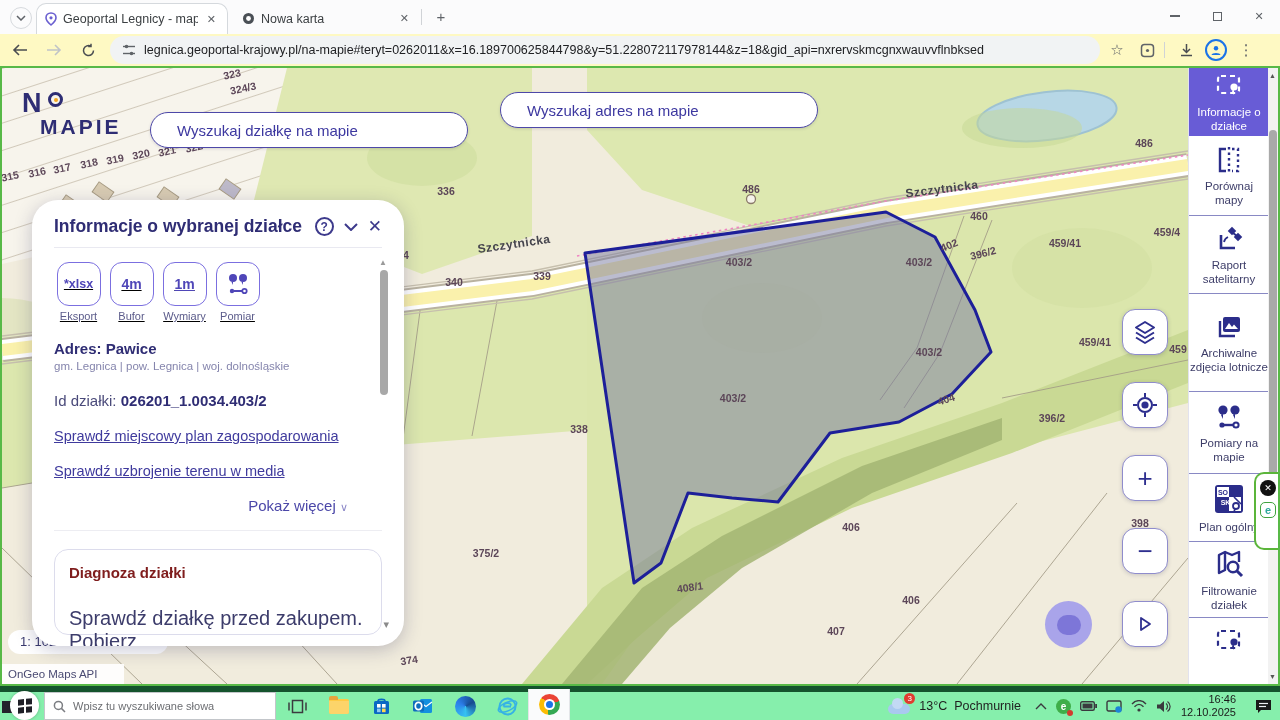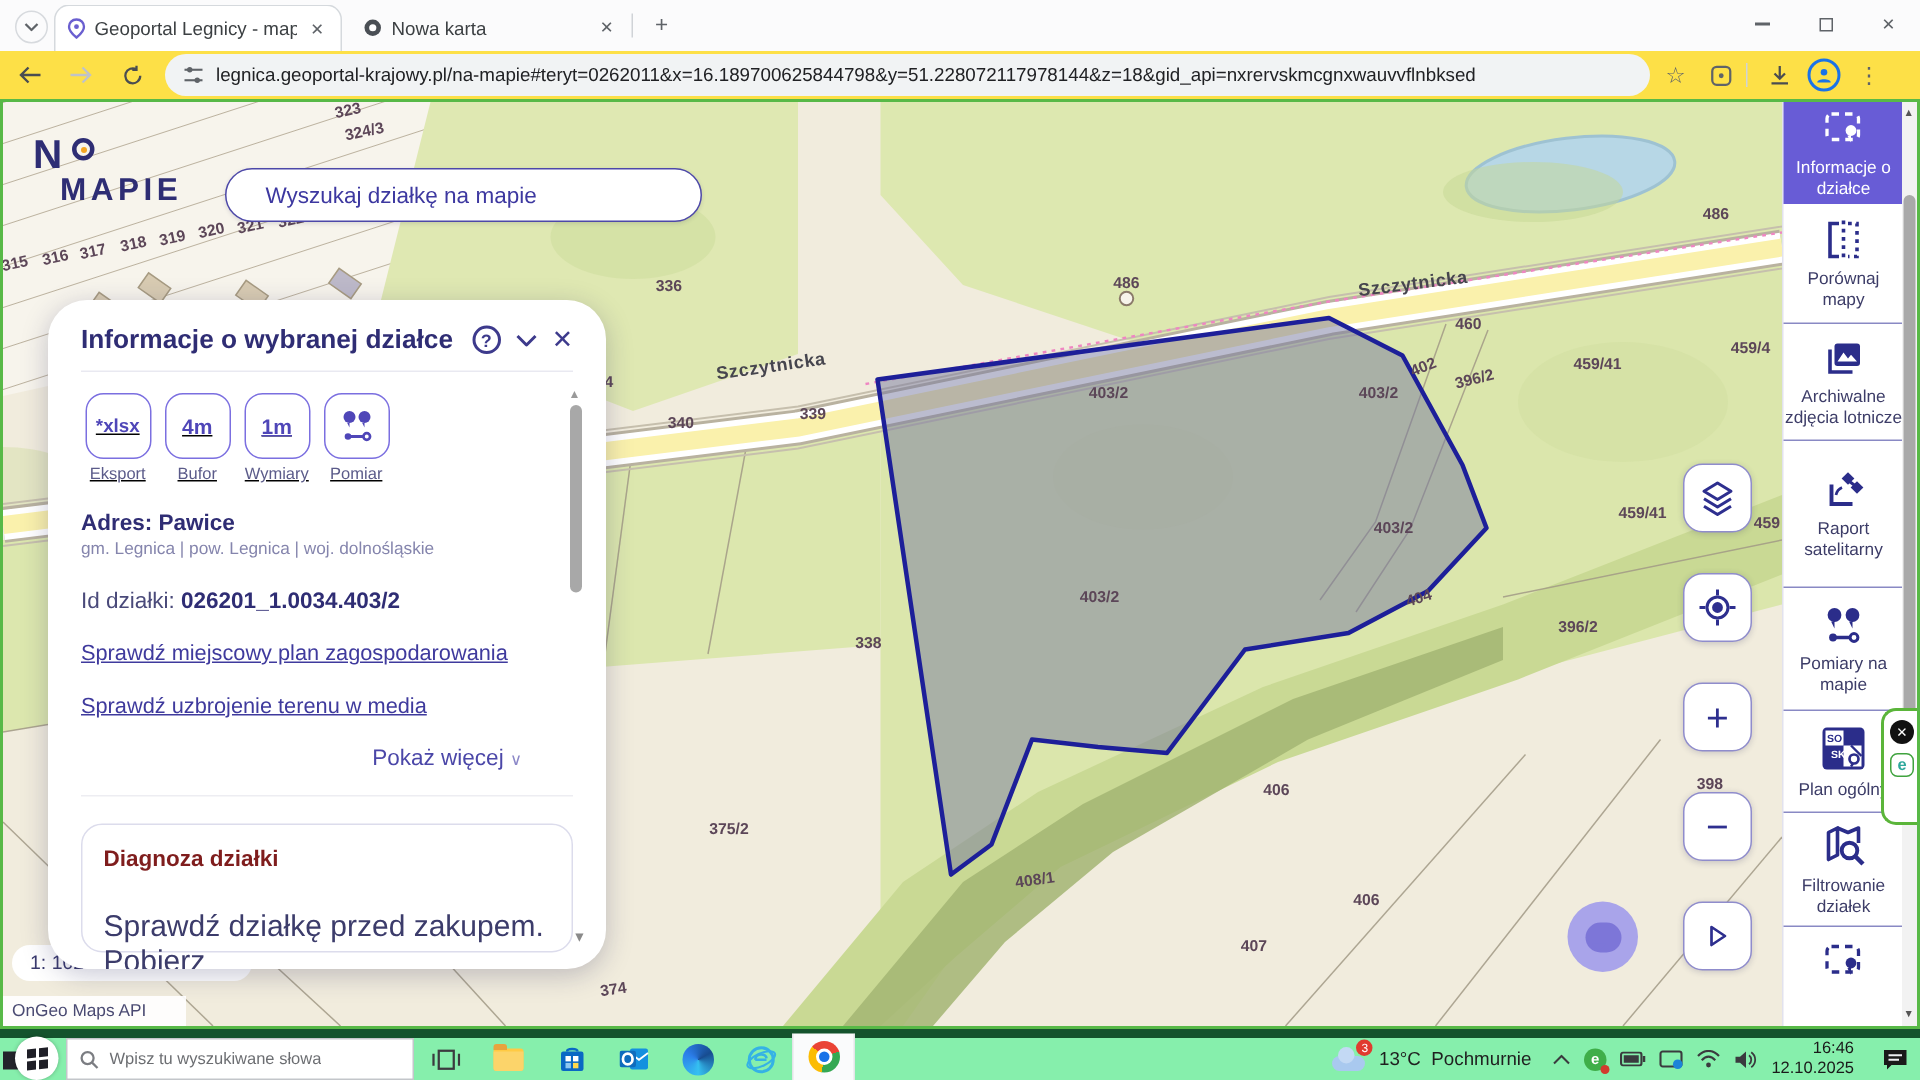--- a/index.html
+++ b/index.html
@@ -13,21 +13,21 @@
   .tab.active { left:36px; width:192px; background:#fff; border:1px solid #d5d9dd; border-bottom:none; border-radius:10px 10px 0 0; }
   .tab.inactive { left:234px; width:186px; }
   .tab .title { flex:1; overflow:hidden; white-space:nowrap; margin:0 6px; }
   .tab .close { font-size:11px; color:#5f6368; padding:0 3px; }
   .tab-sep { position:absolute; top:9px; left:421px; width:1px; height:16px; background:#d0d3d7; }
   .newtab-btn { position:absolute; top:8px; left:432px; width:18px; height:18px; font-size:15px; color:#5f6368; text-align:center; line-height:17px; }
   .wincontrols { position:absolute; top:0; right:0; height:32px; display:flex; }
   .wincontrols span { width:42px; display:flex; align-items:center; justify-content:center; color:#5f6368; font-size:11px; }
   .win-max i { display:block; width:9px; height:9px; border:1px solid #5f6368; }
   .win-min i { display:block; width:10px; height:1.4px; background:#5f6368; }
-  .toolbar { position:absolute; top:34px; left:0; width:1280px; height:32px; background:#fde047; display:flex; align-items:center; }
+  .toolbar { position:absolute; top:34px; left:0; width:1280px; height:32px; background:#fef9c3; display:flex; align-items:center; }
   .navbtn { width:28px; height:28px; display:flex; align-items:center; justify-content:center; margin-left:6px; }
   .omnibox { margin-left:8px; width:990px; height:28px; background:#f1f3f4; border-radius:14px; display:flex; align-items:center; padding:0 12px; }
   .omnibox .url { font-size:12.5px; color:#202124; white-space:nowrap; overflow:hidden; flex:1; margin-left:8px; }
   .tool-ic { width:26px; height:26px; display:flex; align-items:center; justify-content:center; color:#5f6368; font-size:15px; margin-left:4px; }
   .tb-sep { width:1px; height:16px; background:#d0d3d7; margin:0 4px; }
   .profile-ic { width:22px; height:22px; border:2px solid #1a73e8; border-radius:50%; display:flex; align-items:center; justify-content:center; }
 
   
   .content { position:absolute; top:66px; left:0; width:1280px; height:620px; border:2px solid #58b947; background:#f1ecdd; overflow:hidden; }
   .mapwrap { position:absolute; top:0; left:0; width:1186px; height:616px; }
@@ -348,20 +348,21 @@
 
   <div class="logo">
     <div class="l1">N</div>
     <div class="ring">
         <i></i>
       </div>
     <div class="l2">MAPIE</div>
   </div>
 
   <div class="searchpill pill-parcel">Wyszukaj działkę na mapie</div>
+  <div class="searchpill pill-address">Wyszukaj adres na mapie</div>
 
   <div class="panel">
     <div class="panel-h">
       <span class="panel-title">Informacje o wybranej działce</span>
       <span class="ph-ic">
           <span class="help-c">?</span>
         </span>
       <span class="ph-ic">
         <svg width="14" height="8" viewBox="0 0 14 8">
             <polyline points="1,1 7,7 13,1" fill="none" stroke="#3d3a8c" stroke-width="2"></polyline>
@@ -469,35 +470,35 @@
     <div class="sb-item">
       <svg width="30" height="30" viewBox="0 0 30 30" fill="none" stroke="#2b2d8a" stroke-width="2.4">
         <polyline points="12,4 6,4 6,26 12,26"></polyline>
           <line x1="15" y1="2" x2="15" y2="28" stroke-dasharray="2.5,3"></line>
           <polyline points="18,4 24,4 24,26 18,26" stroke-dasharray="2.5,3"></polyline>
       </svg>
       <div class="sb-label">Porównaj mapy</div>
     </div>
     <div class="sb-item">
       <svg width="30" height="30" viewBox="0 0 30 30">
-        <path d="M6 9 V24 H21" fill="none" stroke="#2b2d8a" stroke-width="2.4"></path>
-        <rect x="9" y="5" width="17" height="15" rx="2" fill="#2b2d8a"></rect>
-        <path d="M11 17 L15 11 L18 15 L20 12.5 L24 17 Z" fill="#fff"></path>
-      </svg>
-      <div class="sb-label">Archiwalne zdjęcia lotnicze</div>
-    </div>
-    <div class="sb-item">
-      <svg width="30" height="30" viewBox="0 0 30 30">
         <polyline points="7,11 7,24 21,24" fill="none" stroke="#2b2d8a" stroke-width="2.6"></polyline>
         <rect x="15" y="4" width="6" height="6" fill="#2b2d8a" transform="rotate(45 18 7)"></rect>
         <rect x="21" y="10" width="6" height="6" fill="#2b2d8a" transform="rotate(45 24 13)"></rect>
         <line x1="19" y1="9" x2="23" y2="12" stroke="#2b2d8a" stroke-width="2"></line>
         <path d="M10 18 A7 7 0 0 1 14 13" fill="none" stroke="#2b2d8a" stroke-width="1.8"></path>
       </svg>
       <div class="sb-label">Raport satelitarny</div>
+    </div>
+    <div class="sb-item">
+      <svg width="30" height="30" viewBox="0 0 30 30">
+        <path d="M6 9 V24 H21" fill="none" stroke="#2b2d8a" stroke-width="2.4"></path>
+        <rect x="9" y="5" width="17" height="15" rx="2" fill="#2b2d8a"></rect>
+        <path d="M11 17 L15 11 L18 15 L20 12.5 L24 17 Z" fill="#fff"></path>
+      </svg>
+      <div class="sb-label">Archiwalne zdjęcia lotnicze</div>
     </div>
     <div class="sb-item">
       <svg width="30" height="30" viewBox="0 0 30 30">
         <g fill="#2b2d8a">
             <circle cx="9" cy="8" r="4.6"></circle>
             <path d="M9 12 L9 17 L6.8 12.5 Z"></path>
             <circle cx="21" cy="8" r="4.6"></circle>
             <path d="M21 12 L21 17 L18.8 12.5 Z"></path>
           </g>
         <circle cx="8" cy="23" r="2.6" fill="#2b2d8a"></circle>

